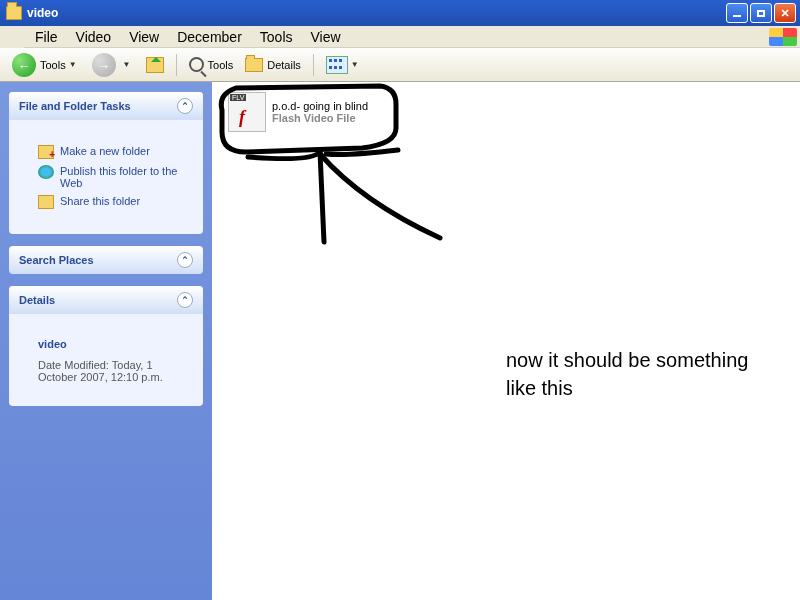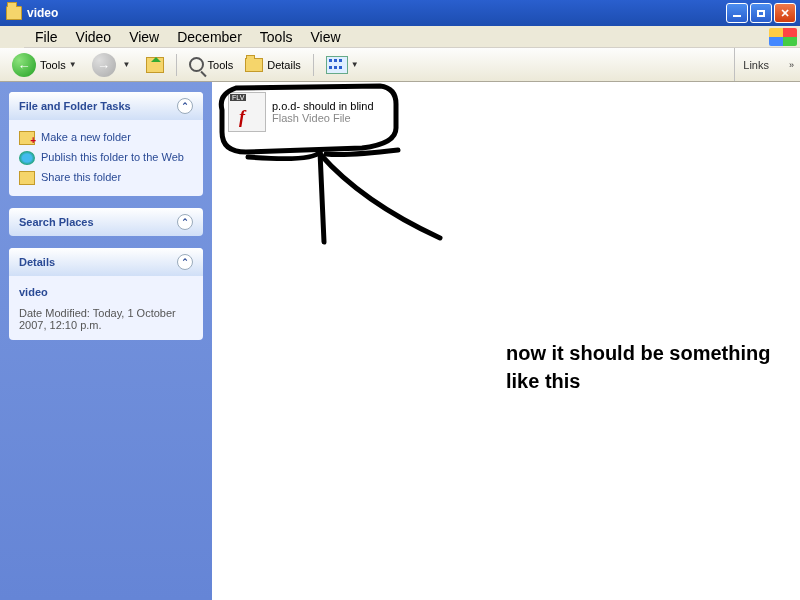--- a/index.html
+++ b/index.html
@@ -33,39 +33,39 @@
   .mag::after { content:""; position:absolute; bottom:-5px; right:-5px; width:7px; height:2px; background:#555; transform:rotate(45deg); }
   .views-ic { width:22px; height:18px; border:1px solid #6a8; background:#dfefff; display:flex; flex-wrap:wrap; padding:1px; }
   .views-ic i { width:3px; height:3px; background:#2a5fce; margin:1px; }
   .links-bar { margin-left:auto; display:flex; align-items:center; border-left:1px solid #c0c0c0; padding-left:8px; height:100%; color:#333; }
 
   .workspace { display:flex; height: calc(600px - 26px - 22px - 34px); }
   .sidebar { width:212px; background: linear-gradient(#7a98df, #6585d6); padding:10px 9px; display:flex; flex-direction:column; gap:12px; font-size:11px; }
   .panel { background:#eff3ff; border-radius:4px; overflow:hidden; }
   .panel-head { background: linear-gradient(#fff, #d0dff7); padding:6px 10px; display:flex; align-items:center; font-weight:bold; color:#2a4a95; font-size:11px; }
   .panel-head .coll { margin-left:auto; width:16px; height:16px; border:1px solid #9ab; border-radius:50%; display:flex; align-items:center; justify-content:center; font-size:9px; color:#2a4a95; background:#fff; }
-  .panel-body { padding:8px 10px; color:#2a4a95; }
+  .panel-body { padding:22px 10px; color:#2a4a95;margin-left:19px; }
   .task { display:flex; align-items:flex-start; padding:3px 0; cursor:pointer; }
   .task .ticon { width:16px; height:14px; margin-right:6px; flex-shrink:0; }
   .ticon.newf { background:#f5d56b; border:1px solid #c49a2a; position:relative; }
   .ticon.newf::after { content:"+"; position:absolute; right:-2px; bottom:-2px; color:#c02; font-weight:bold; font-size:10px; }
   .ticon.web { background: radial-gradient(#4be 40%, #080); border-radius:50%; }
   .ticon.share { background:#f5d56b; border:1px solid #c49a2a; }
   .details .dtitle { font-weight:bold; color:#2a4a95; padding:2px 0; }
   .details .dsub { color:#555; padding:1px 0; }
 
   .content { flex:1; background:#fff; position:relative; }
   .file-item { position:absolute; top:10px; left:16px; display:flex; align-items:center; font-size:11px; }
   .file-ic { width:38px; height:40px; background:#f4f4f4; border:1px solid #bbb; position:relative; margin-right:6px; }
   .file-ic::before { content:"FLV"; position:absolute; top:1px; left:1px; font-size:7px; background:#444; color:#fff; padding:0 2px; }
   .file-ic .flash { position:absolute; top:14px; left:10px; font-size:18px; font-style:italic; font-weight:bold; color:#b00; font-family: serif; }
   .file-txt .fname { color:#000; }
-  .file-txt .ftype { color:#888; }
+  .file-txt .ftype { color:#888;font-weight:bold; }
 
-  .annotation-text { position:absolute; top:257px; left:294px; font-family: Arial Black, Arial, sans-serif; font-weight:700; font-size:20px; line-height:1.4; color:#000; }
+  .annotation-text { position:absolute; top:264px; left:294px; font-family: Arial Black, Arial, sans-serif; font-weight:400; font-size:20px; line-height:1.4; color:#000; }
   .scribble { position:absolute; top:0; left:0; pointer-events:none; }
 </style>
 </head>
 <body>
 
 <div class="titlebar">
   <div class="folder-icon"></div>
   <div class="title">video</div>
   <div class="winctrl min">
       <span></span>
@@ -113,24 +113,20 @@
     <div class="views-ic">
         <i></i>
         <i></i>
         <i></i>
         <i></i>
         <i></i>
         <i></i>
       </div>
     <span class="chev">▼</span>
   </div>
-  <div class="links-bar">
-    <span>Links</span>
-    <span style="margin-left:20px;font-size:9px;">»</span>
-  </div>
 </div>
 
 <div class="workspace">
   <div class="sidebar">
 
     <div class="panel">
       <div class="panel-head">
         <span>File and Folder Tasks</span>
         <span class="coll">⌃</span>
       </div>
@@ -169,21 +165,21 @@
     </div>
 
   </div>
 
   <div class="content">
     <div class="file-item">
       <div class="file-ic">
           <span class="flash">f</span>
         </div>
       <div class="file-txt">
-        <div class="fname">p.o.d- should in blind</div>
+        <div class="fname">p.o.d- going in blind</div>
         <div class="ftype">Flash Video File</div>
       </div>
     </div>
 
     <svg class="scribble" width="588" height="518">
       <path d="M 10 28 Q 6 12 24 6 L 168 4 Q 184 6 184 22 L 184 46 Q 184 62 150 66 L 34 70 Q 10 70 10 50 Z" fill="none" stroke="#000" stroke-width="5" stroke-linecap="round"></path>
       <path d="M 108 70 L 112 160" fill="none" stroke="#000" stroke-width="5" stroke-linecap="round"></path>
       <path d="M 108 72 Q 150 120 228 156" fill="none" stroke="#000" stroke-width="5" stroke-linecap="round"></path>
       <path d="M 108 70 Q 100 80 36 75" fill="none" stroke="#000" stroke-width="5" stroke-linecap="round"></path>
       <path d="M 114 72 Q 135 74 186 68" fill="none" stroke="#000" stroke-width="5" stroke-linecap="round"></path>

